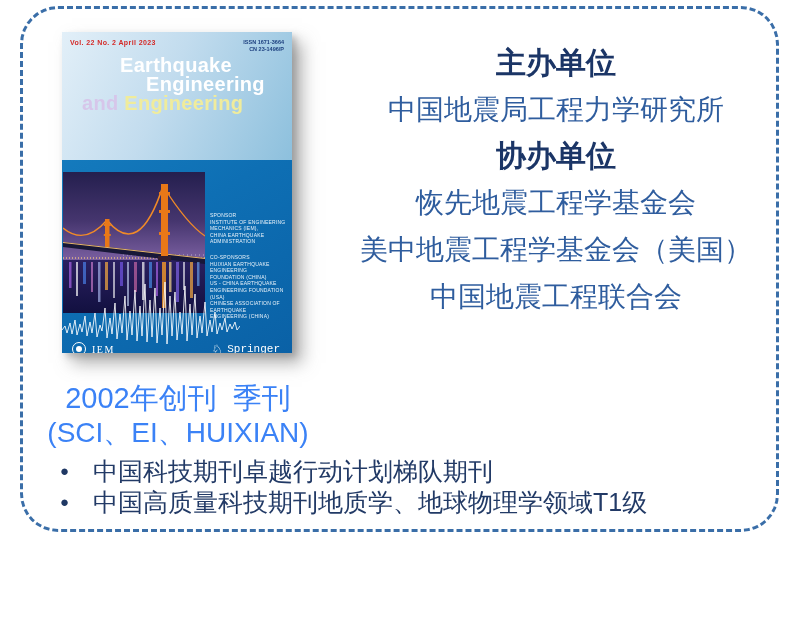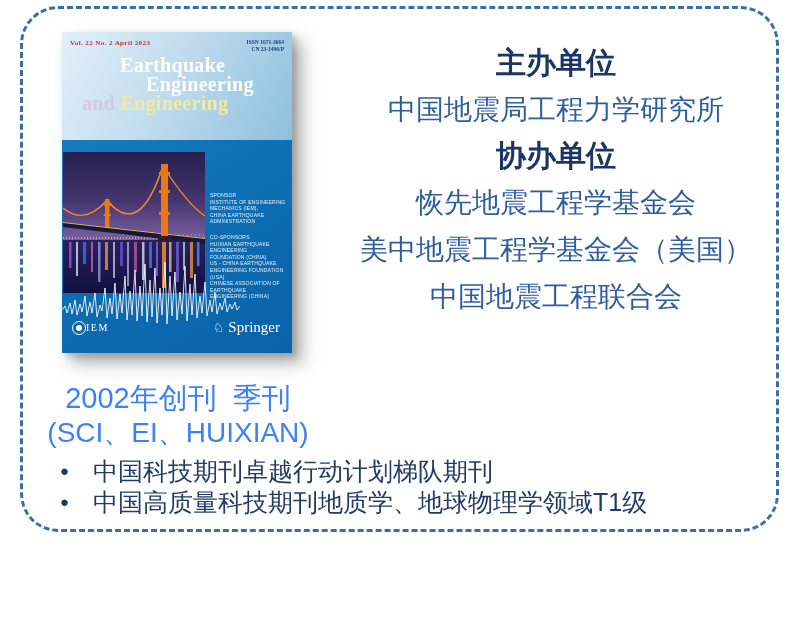--- a/index.html
+++ b/index.html
@@ -21,25 +21,24 @@
 
   
   .cover {
     position: absolute; left: 62px; top: 32px;
     width: 230px; height: 321px;
     background: linear-gradient(150deg, #1b86c6 0%, #0e6fb4 55%, #0a61a6 100%);
     box-shadow: 10px 10px 16px rgba(110,110,110,.55), 4px 4px 6px rgba(120,120,120,.35);
     overflow: hidden;
   }
   .cover-header {
-    position: relative; width: 100%; height: 108px;
+    position: relative; width: 100%; height: 128px;
     background: linear-gradient(115deg, #e2eff8 0%, #c2dcee 35%, #9ccoe0 60%, #8dc0dd 100%);
     background: linear-gradient(115deg, #e2eff8 0%, #c2dcee 45%, #8dc0dd 100%);
     padding: 7px 8px 0 8px;
-    font-family: Liberation Serif, serif;
   }
   .issue-row { display: flex; justify-content: space-between; align-items: flex-start; }
   .issue-line { color: #d42a28; font-size: 7px; font-weight: bold; letter-spacing: .4px; }
   .issn-box { text-align: right; color: #1c3f7f; font-size: 5.5px; font-weight: bold; line-height: 7px; }
   .cover-title { margin-top: 3px; font-weight: bold; font-size: 20px; line-height: 19px; letter-spacing: .3px; }
   .t-line1 { color: #ffffff; margin-left: 50px; }
   .t-line2 { color: #ffffff; margin-left: 76px; }
   .t-line3 { margin-left: 12px; }
   .t-and { color: #d6c6ea; }
   .t-eng { color: #f0ec9c; }
@@ -52,33 +51,33 @@
     position: absolute; left: 148px; top: 52px; width: 80px;
     color: #e8f2fa; font-size: 5px; line-height: 6.6px; letter-spacing: .2px;
   }
   .sponsor-block { margin-bottom: 9px; }
   .waveform { position: absolute; left: 0px; top: 118px; width: 178px; height: 72px; display: block; }
   .logos-row {
     position: absolute; left: 10px; right: 12px; bottom: 7px;
     display: flex; justify-content: space-between; align-items: center;
     color: #ffffff;
   }
-  .iem-logo { display: flex; align-items: center; }
+  .iem-logo { display: flex; align-items: center; gap: 6px; }
   .iem-circle {
     width: 14px; height: 14px; border: 1.3px solid #ffffff; border-radius: 50%;
     position: relative;
   }
   .iem-circle::after {
     content: ""; position: absolute; left: 3px; top: 3px; width: 6px; height: 6px;
     background: #ffffff; border-radius: 50%;
   }
   .iem-text { font-family: "Liberation Serif", serif; font-size: 10px; letter-spacing: 1.5px; }
   .springer-logo { display: flex; align-items: center; gap: 4px; }
   .springer-glyph { font-size: 13px; line-height: 13px; }
-  .springer-text { font-family: Liberation Serif, serif; font-size: 15px; }
+  .springer-text { font-family: Liberation Mono, monospace; font-size: 11px; }
 
   
   .caption {
     position: absolute; left: 28px; top: 381px; width: 300px;
     text-align: center; color: #3b82f6; font-weight: 500;
   }
   .caption-line1 { font-size: 29px; line-height: 35px; white-space: pre; }
   .caption-line2 { font-size: 28px; line-height: 33px; }
 
   

